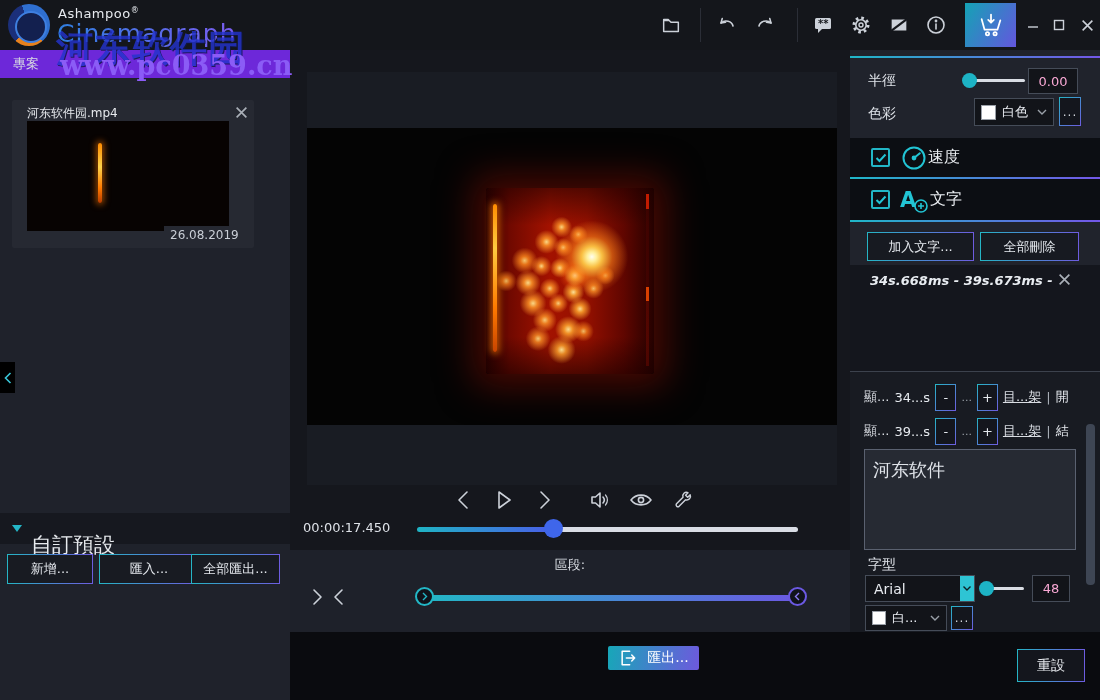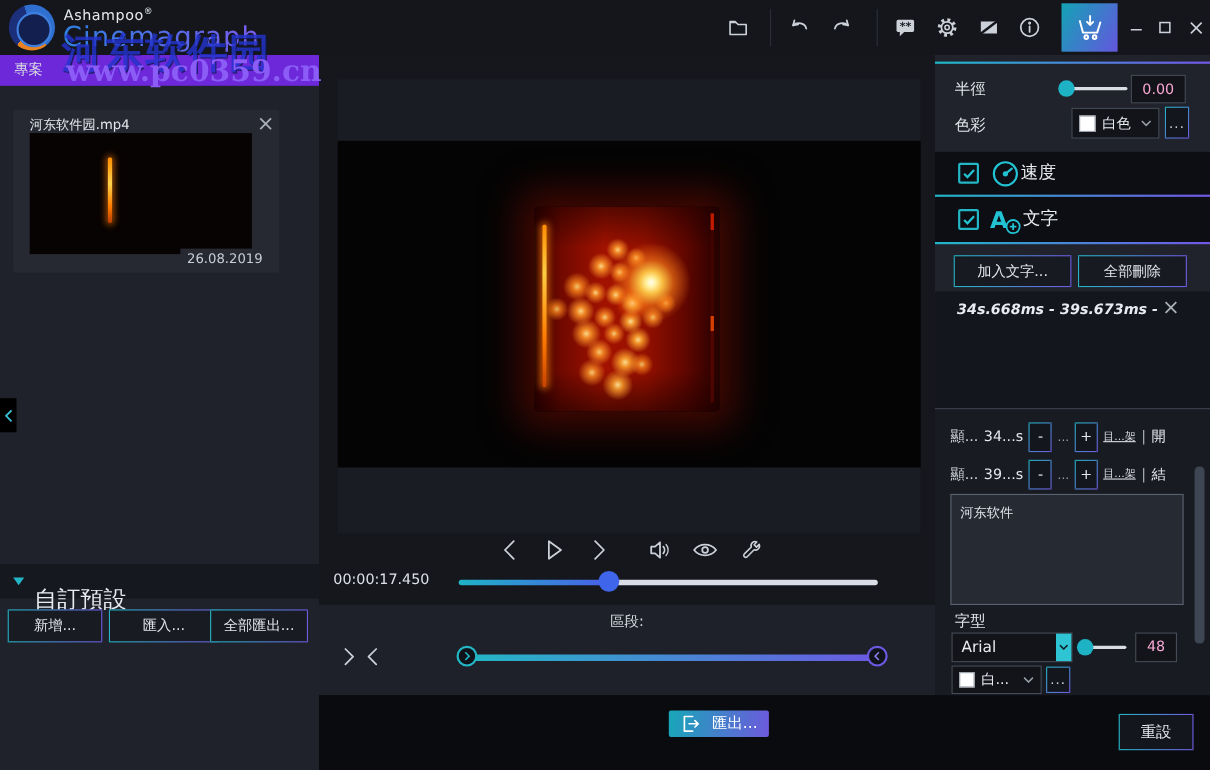--- a/index.html
+++ b/index.html
@@ -143,25 +143,25 @@
     color:#e8ecf1; white-space:nowrap; overflow:hidden; }
   #item-close { left:1058px; top:273px; width:14px; height:14px; }
   #rp-hr { left:850px; top:371px; width:250px; height:1px; background:#3c424d; }
   .time-row { left:864px; width:228px; height:28px; display:flex; align-items:center; gap:5px; }
   .tr-lbl { color:#d9dde3; font-size:13px; white-space:nowrap; }
   .tr-val { color:#e6eaef; font-size:13px; white-space:nowrap; width:36px; }
   .pm-btn { width:21px; height:27px; background:#14161d; color:#e4e8ed; font-size:13px; flex:none;
     display:flex; align-items:center; justify-content:center;
     border:1px solid; border-image:linear-gradient(135deg,#25b5c5,#6d5ce0) 1; }
   .tr-dots { color:#9aa0a8; font-size:11px; }
-  .tr-link { color:#d9dde3; font-size:10px; text-decoration:underline; white-space:nowrap; }
+  .tr-link { color:#d9dde3; font-size:13px; text-decoration:underline; white-space:nowrap; }
   .tr-pipe { color:#aab0b8; font-size:13px; }
   .tr-suffix { color:#e6eaef; font-size:13px; white-space:nowrap; }
   #rp-textarea { left:864px; top:449px; width:212px; height:101px; background:#262a33;
-    border:1px solid #5a6170; color:#dfe3e9; font-size:12px; padding:8px; resize:none;
+    border:1px solid #5a6170; color:#dfe3e9; font-size:18px; padding:8px; resize:none;
     font-family:"DejaVu Sans","Liberation Sans",sans-serif; outline:none; }
   #font-label { left:868px; top:556px; }
   #font-select { left:865px; top:575px; width:110px; height:27px; background:#121419;
     border:1px solid #454c58; display:flex; align-items:center; padding-left:8px; position:absolute; }
   #font-select .fs-lbl { color:#e8ebf0; font-size:14px; flex:1; }
   #font-select .fs-caret { width:14px; height:25px; background:#2ec4d4; display:flex;
     align-items:center; justify-content:center; }
   #scroll-thumb { left:1086px; top:424px; width:9px; height:161px; border-radius:4px; background:#3e4654; }
 
   

